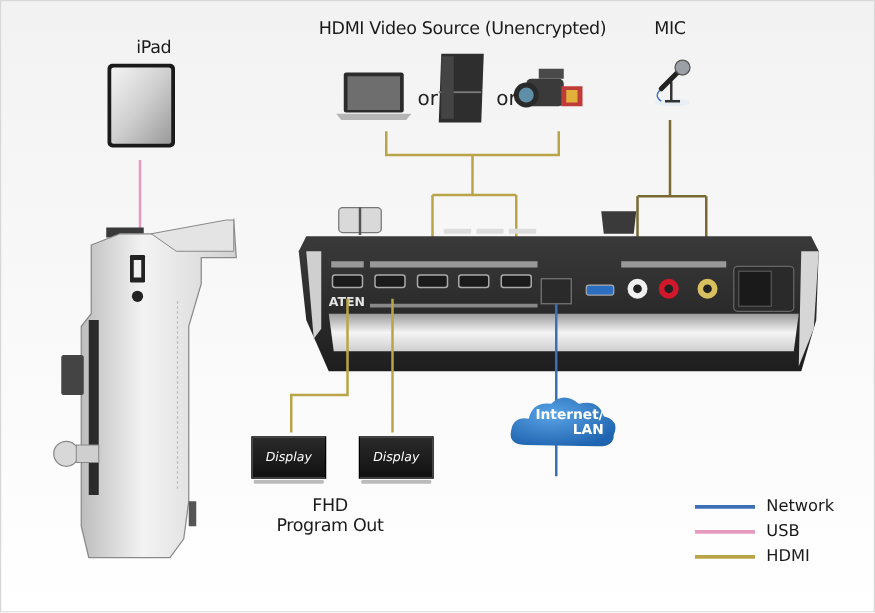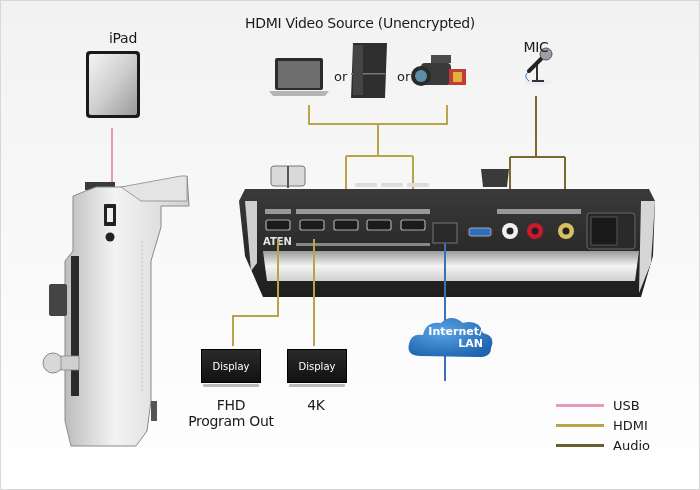--- a/index.html
+++ b/index.html
@@ -1,24 +1,24 @@
 <!DOCTYPE html>
 <html><head>
 <meta charset="utf-8">
 <style>
   html,body{margin:0;padding:0;}
   body{width:700px;height:490px;overflow:hidden;background:#fff;font-family:"Liberation Sans","DejaVu Sans",sans-serif;}
   #canvas{position:relative;width:698px;height:488px;border:1px solid #d8d8d8;background:linear-gradient(180deg,#f2f2f2 0%,#fafafa 60%,#ffffff 100%);overflow:hidden;}
   .lbl{position:absolute;color:#1a1a1a;text-align:center;white-space:nowrap;font-family:"DejaVu Sans",sans-serif;}
   .t-title{font-size:14px;letter-spacing:-0.3px;}
-  .t-sub{font-size:14px;line-height:16px;letter-spacing:-0.3px;}
-  .or{position:absolute;font-size:13px;color:#222;font-family:"DejaVu Sans",sans-serif;}
+  .t-sub{font-size:14px;line-height:16px;letter-spacing:-0.3px;margin-left:33px;}
+  .or{position:absolute;font-size:16px;color:#222;font-family:"DejaVu Sans",sans-serif;}
   svg{position:absolute;left:0;top:0;}
   .display{position:absolute;width:60px;height:42px;}
-  .display .scr{position:absolute;left:0;top:0;width:60px;height:34px;background:linear-gradient(180deg,#2a2a2a,#111);border:1px solid #000;box-sizing:border-box;color:#fff;font-size:10px;display:flex;align-items:center;justify-content:center;font-family:"DejaVu Sans",sans-serif;}
+  .display .scr{position:absolute;left:0;top:0;width:60px;height:34px;background:linear-gradient(180deg,#2a2a2a,#111);border:1px solid #000;box-sizing:border-box;color:#fff;font-size:10px;display:flex;align-items:center;justify-content:center;font-family:"DejaVu Sans",sans-serif;font-style:italic;}
   .display .stand{position:absolute;left:2px;top:35px;width:56px;height:3px;background:#bbb;border-radius:1px;}
   .cloud-text{position:absolute;color:#fff;font-size:11px;font-weight:bold;text-align:right;line-height:12px;font-family:"DejaVu Sans",sans-serif;}
   .legend{position:absolute;left:555px;top:394px;}
   .legend-row{display:flex;align-items:center;height:20px;}
   .legend-line{width:48px;height:3px;margin-right:9px;}
   .legend-label{font-size:13px;color:#1a1a1a;font-family:"DejaVu Sans",sans-serif;}
 </style>
 </head>
 <body>
 
@@ -164,56 +164,55 @@
     </g>
 
     <line x1="444" y1="242" x2="444" y2="380" stroke="#3b6fb6" stroke-width="2"></line>
 
     <g>
       <path d="M420 355 Q405 355 408 343 Q410 332 422 334 Q425 320 440 322 Q450 312 462 322 Q478 318 482 332 Q495 335 490 347 Q490 357 476 356 Z" fill="url(#cloudG)"></path>
     </g>
   </svg>
 
   <div class="lbl t-title" style="left:86px;top:29px;width:50px;text-align:right;">iPad</div>
-  <div class="lbl t-title" style="left:244px;top:14px;width:220px;">HDMI Video Source (Unencrypted)</div>
-  <div class="lbl t-title" style="left:515px;top:14px;width:40px;margin-top:24px;">MIC</div>
+  <div class="lbl t-title" style="left:254px;top:14px;width:220px;">HDMI Video Source (Unencrypted)</div>
+  <div class="lbl t-title" style="left:515px;top:14px;width:40px;">MIC</div>
   <div class="or" style="left:333px;top:68px;">or</div>
   <div class="or" style="left:396px;top:68px;">or</div>
 
   <div class="display" style="left:200px;top:348px;">
     <div class="scr">Display</div>
     <div class="stand"></div>
   </div>
   <div class="display" style="left:286px;top:348px;">
     <div class="scr">Display</div>
     <div class="stand"></div>
   </div>
 
   <div class="lbl t-sub" style="left:180px;top:396px;width:100px;">
     <div>FHD</div>
     <div>Program Out</div>
   </div>
   <div class="lbl t-sub" style="left:272px;top:396px;width:86px;">
-    <div>4K</div>
   </div>
 
   <div class="cloud-text" style="left:416px;top:325px;width:66px;">
     <div>Internet/</div>
     <div>LAN</div>
   </div>
 
 
   <div class="legend">
+    <div class="legend-row">
+      <div class="legend-line" style="background:#3b6fb6;"></div>
+      <span class="legend-label">Network</span>
+    </div>
     <div class="legend-row">
       <div class="legend-line" style="background:#e79ac0;"></div>
       <span class="legend-label">USB</span>
     </div>
     <div class="legend-row">
       <div class="legend-line" style="background:#b9a548;"></div>
       <span class="legend-label">HDMI</span>
     </div>
-    <div class="legend-row">
-      <div class="legend-line" style="background:#6b5e2e;"></div>
-      <span class="legend-label">Audio</span>
-    </div>
   </div>
 
 </div>
 
 </body></html>

